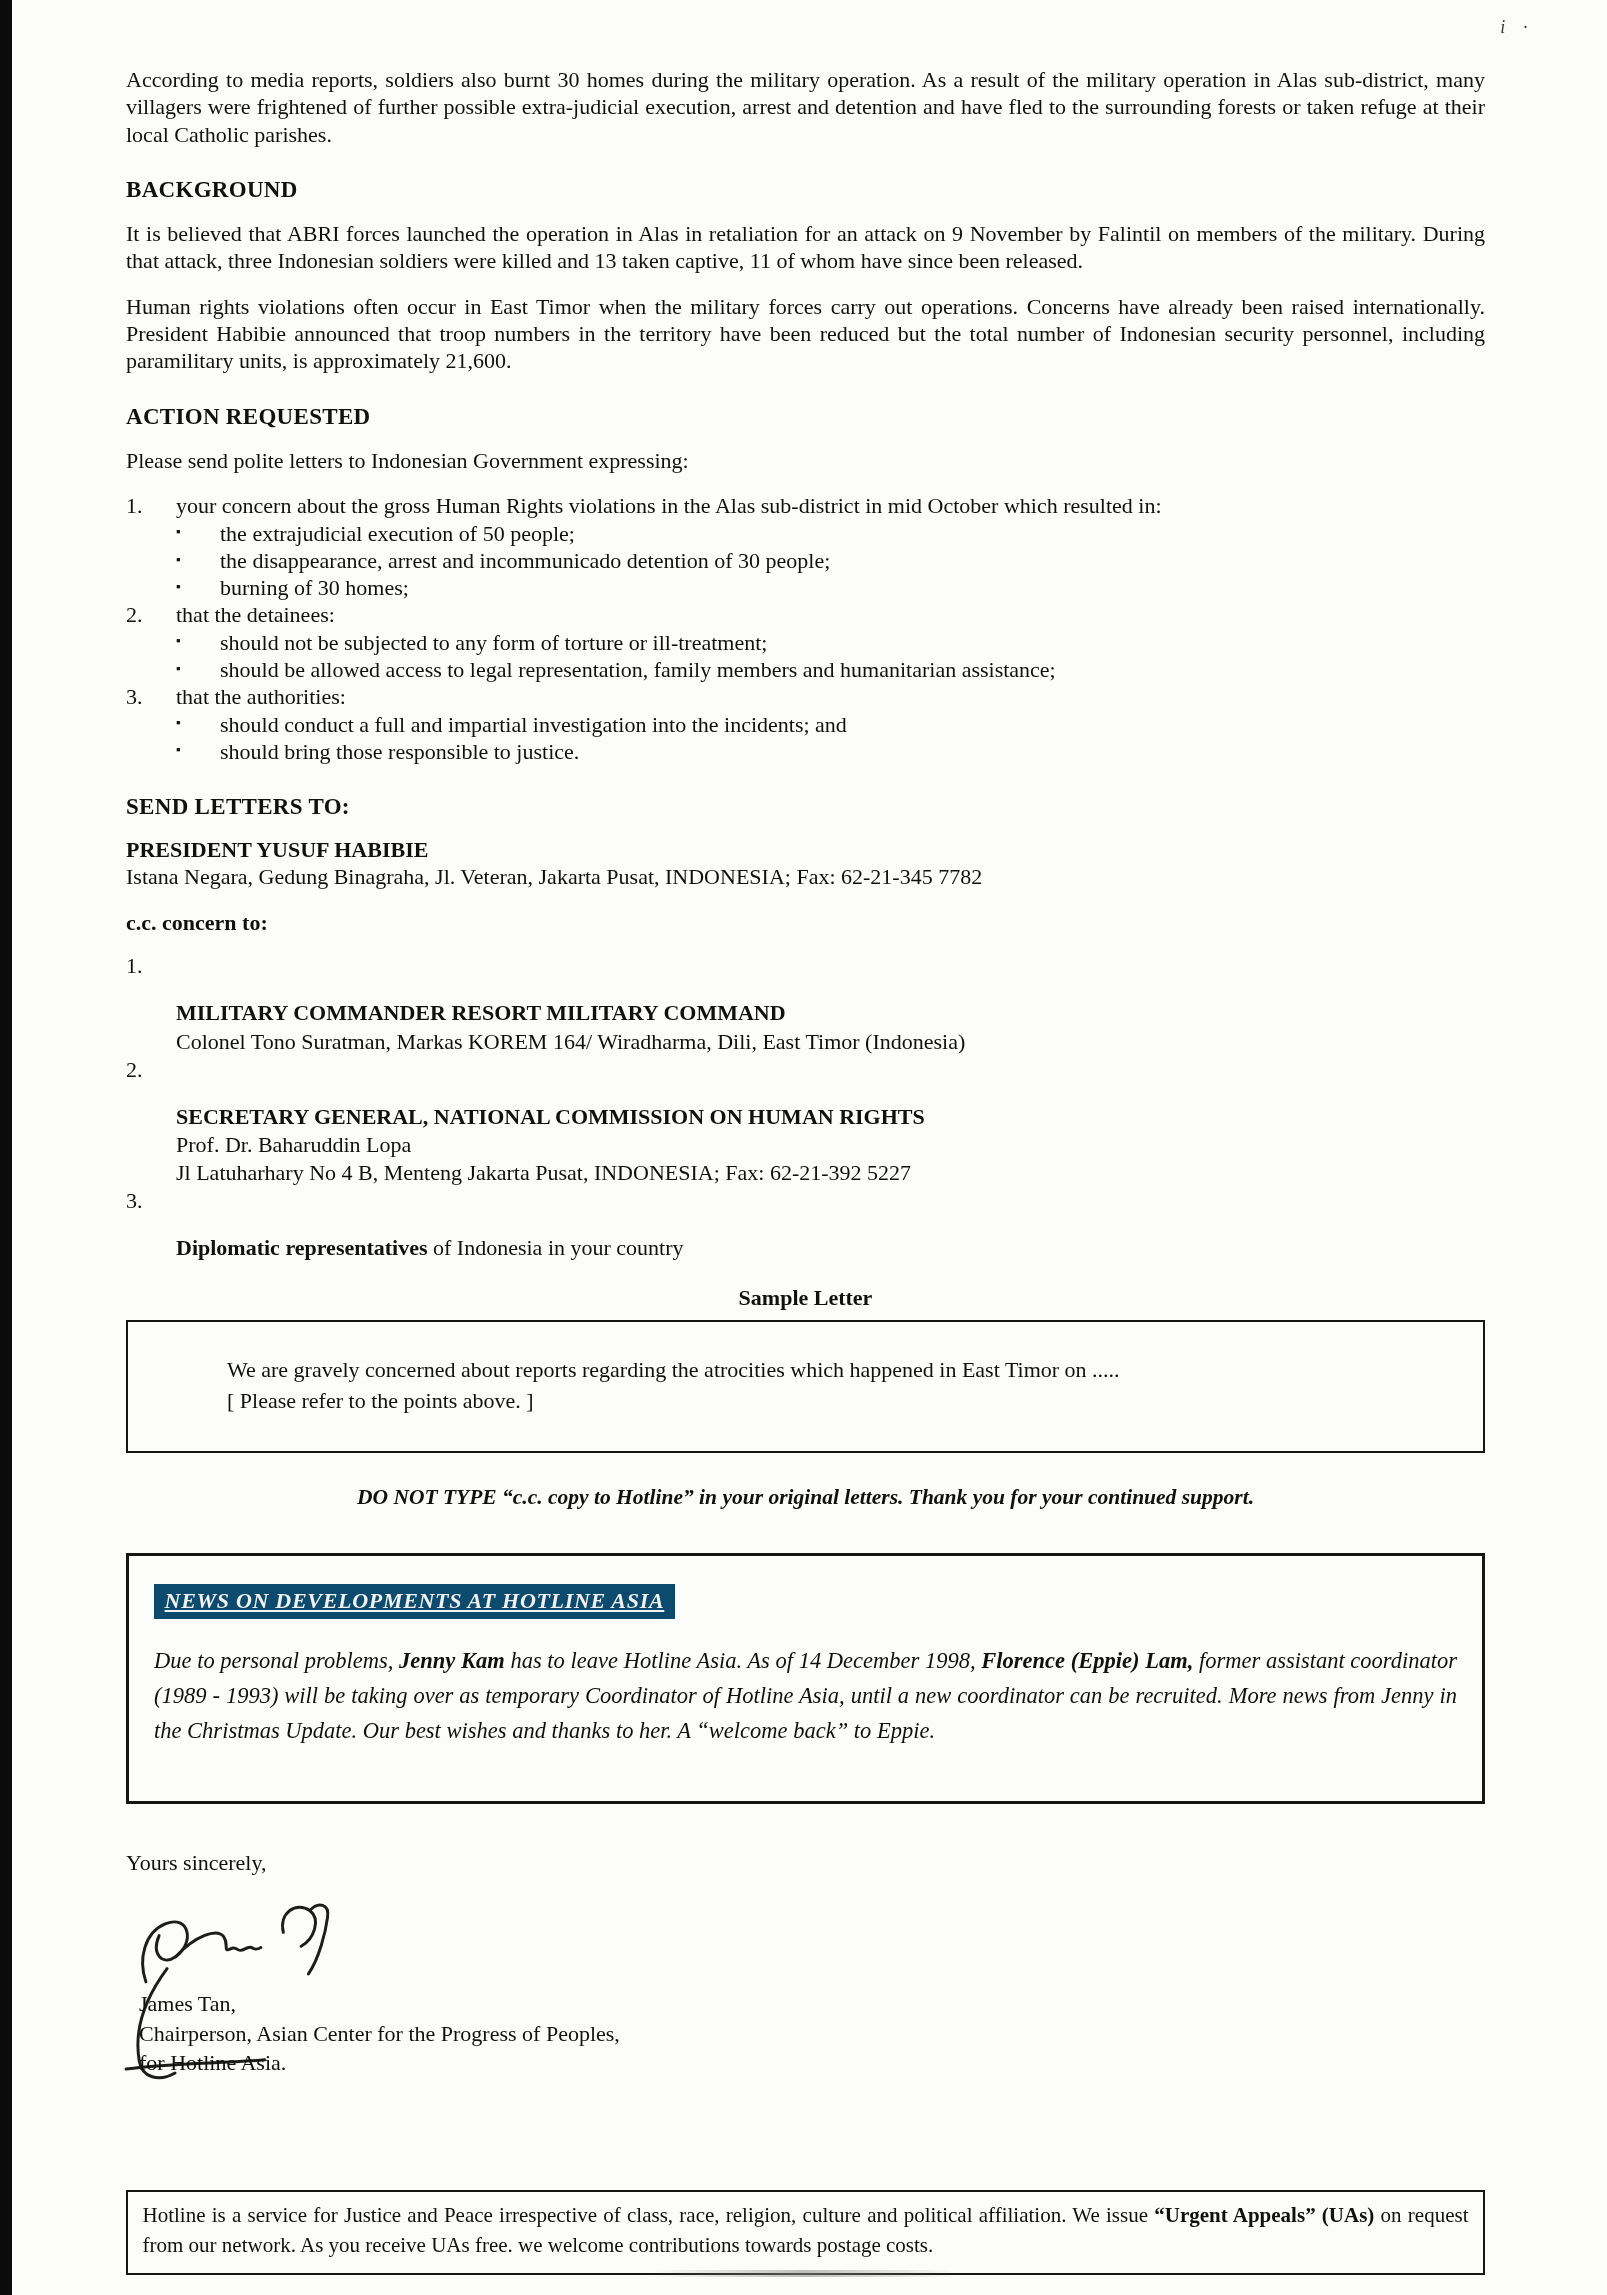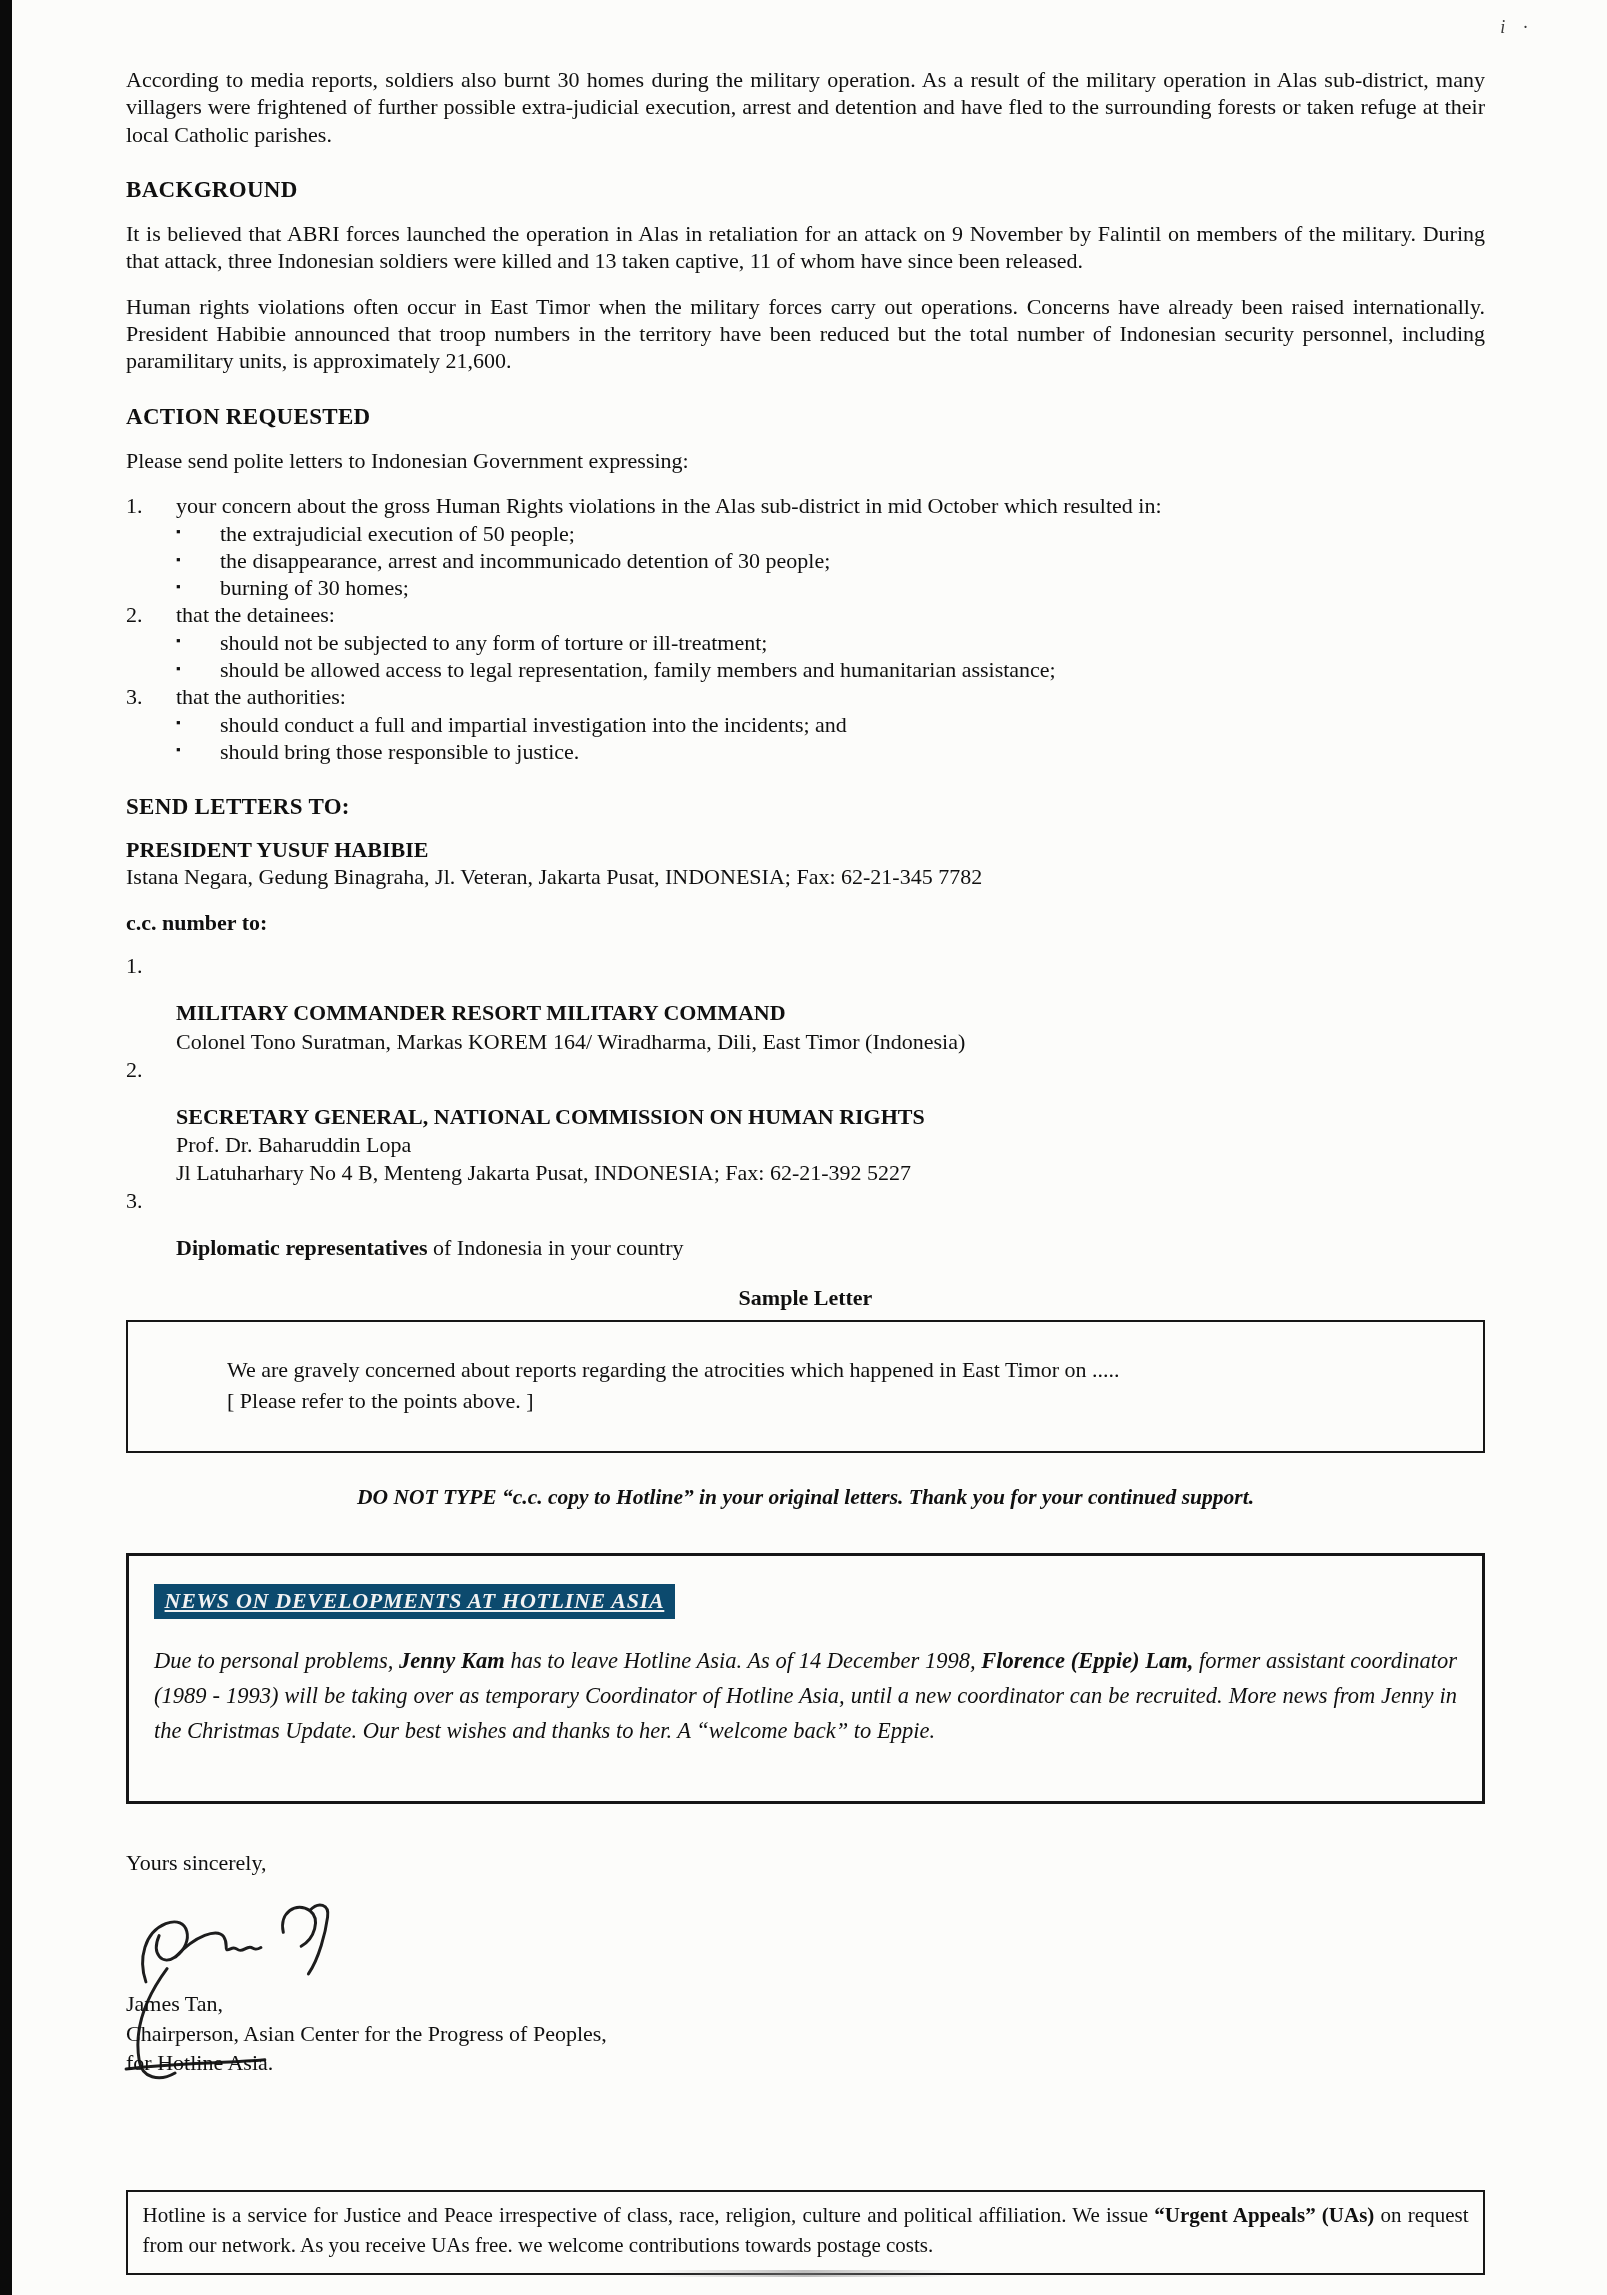--- a/index.html
+++ b/index.html
@@ -44,21 +44,21 @@
   .news-box { border:3.3px solid #161616; padding:28px 25px 30px; margin-top:40px; }
   .news-heading { display:inline-block; background:#0c4a6e; color:#f2f2f2; font-weight:bold; font-style:italic;
                   font-size:22px; padding:4px 10.6px 5.3px; text-decoration:underline; letter-spacing:0.7px; }
   .news-body { font-style:italic; font-size:22.5px; line-height:1.55; text-align:justify; margin-top:25px; }
   .news-body .b { font-weight:bold; }
 
   .salutation { font-size:22px; margin:46px 0 0; }
 
   .sig-wrap { position:relative; height:218px; margin-top:20px; }
   .sig-svg { position:absolute; left:-20px; top:0; }
-  .sig-lines { position:absolute; left:0; top:93px; font-size:22px; line-height:1.34; }
+  .sig-lines { position:absolute; left:13px; top:93px; font-size:22px; line-height:1.34; }
 
   .footer-box { border:2.6px solid #161616; padding:9.3px 14.5px 12px; font-size:21px; line-height:1.42; margin-top:76px; text-align:justify; }
   .footer-box .b { font-weight:bold; }
 </style>
 </head>
 <body>
 
 <div class="scan-edge"></div>
 <div class="scan-artifact">i ·</div>
 
@@ -113,21 +113,21 @@
   </div>
   <div class="brow">
     <span class="sq">▪</span>
     <span class="btext">should bring those responsible to justice.</span>
   </div>
 
   <div class="heading">SEND LETTERS TO:</div>
   <p class="recipient-name">PRESIDENT YUSUF HABIBIE</p>
   <p class="addr">Istana Negara, Gedung Binagraha, Jl. Veteran, Jakarta Pusat, INDONESIA;  Fax: 62-21-345 7782</p>
 
-  <div class="cc-head">c.c. number to:</div>
+  <div class="cc-head">c.c. concern to:</div>
 
   <div class="cc-item">
     <span class="cc-num">1.</span>
     <span class="cc-body">
       <span class="cc-title">MILITARY COMMANDER RESORT MILITARY COMMAND</span><br>
       <span>Colonel Tono Suratman, Markas KOREM 164/ Wiradharma, Dili, East Timor (Indonesia)</span>
     </span>
   </div>
   <div class="cc-item">
     <span class="cc-num">2.</span>

